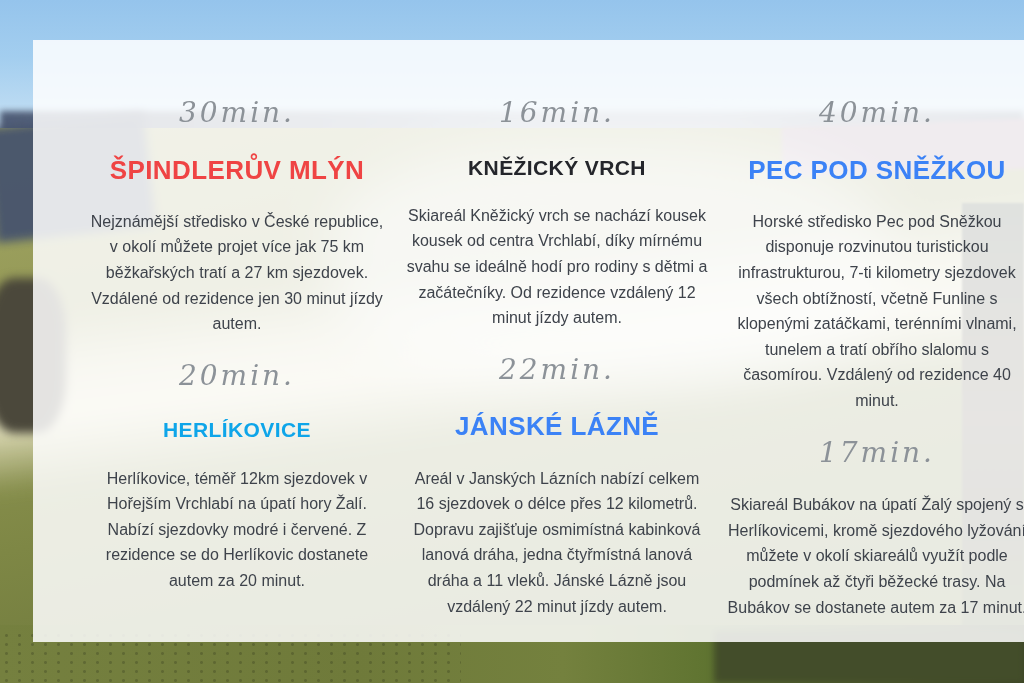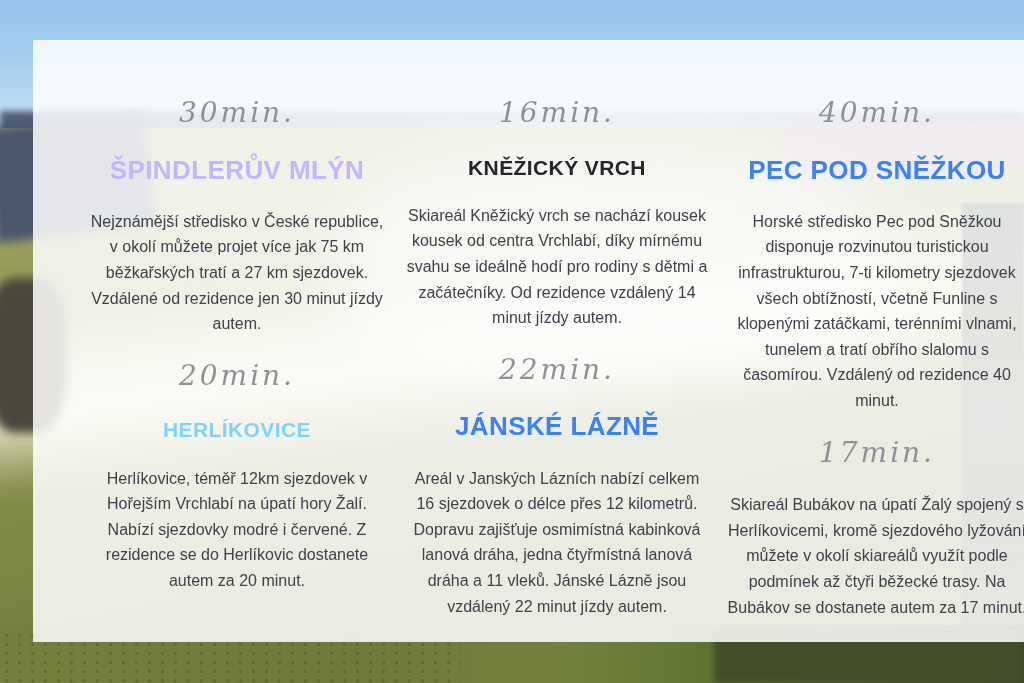--- a/index.html
+++ b/index.html
@@ -94,35 +94,35 @@
     <div class="speckles"></div>
     <div class="trees-bottom-right"></div>
   </div>
 
   <div class="panel">
     <div class="grid">
 
       <div class="col">
         <div class="section">
           <div class="time">30min.</div>
-          <h2 class="title navy" style="color: #c4b5fd;">ŠPINDLERŮV MLÝN</h2>
+          <h2 class="title navy" style="color: #ef4444;">ŠPINDLERŮV MLÝN</h2>
           <p class="body">Nejznámější středisko v České republice, v okolí můžete projet více jak 75 km běžkařských tratí a 27 km sjezdovek. Vzdálené od rezidence jen 30 minut jízdy autem.</p>
         </div>
         <div class="section">
           <div class="time">20min.</div>
-          <h2 class="title dark" style="color: #7dd3fc;">HERLÍKOVICE</h2>
+          <h2 class="title dark" style="color: #0ea5e9;">HERLÍKOVICE</h2>
           <p class="body">Herlíkovice, téměř 12km sjezdovek v Hořejším Vrchlabí na úpatí hory Žalí. Nabízí sjezdovky modré i červené. Z rezidence se do Herlíkovic dostanete autem za 20 minut.</p>
         </div>
       </div>
 
       <div class="col">
         <div class="section">
           <div class="time">16min.</div>
           <h2 class="title dark" style="color: rgb(36, 38, 43);">KNĚŽICKÝ VRCH</h2>
-          <p class="body">Skiareál Kněžický vrch se nachází kousek kousek od centra Vrchlabí, díky mírnému svahu se ideálně hodí pro rodiny s dětmi a začátečníky. Od rezidence vzdálený 14 minut jízdy autem.</p>
+          <p class="body">Skiareál Kněžický vrch se nachází kousek kousek od centra Vrchlabí, díky mírnému svahu se ideálně hodí pro rodiny s dětmi a začátečníky. Od rezidence vzdálený 12 minut jízdy autem.</p>
         </div>
         <div class="section">
           <div class="time">22min.</div>
           <h2 class="title navy" style="color: #3b82f6;">JÁNSKÉ LÁZNĚ</h2>
           <p class="body">Areál v Janských Lázních nabízí celkem 16 sjezdovek o délce přes 12 kilometrů. Dopravu zajišťuje osmimístná kabinková lanová dráha, jedna čtyřmístná lanová dráha a 11 vleků. Jánské Lázně jsou vzdálený 22 minut jízdy autem.</p>
         </div>
       </div>
 
       <div class="col">
         <div class="section">

